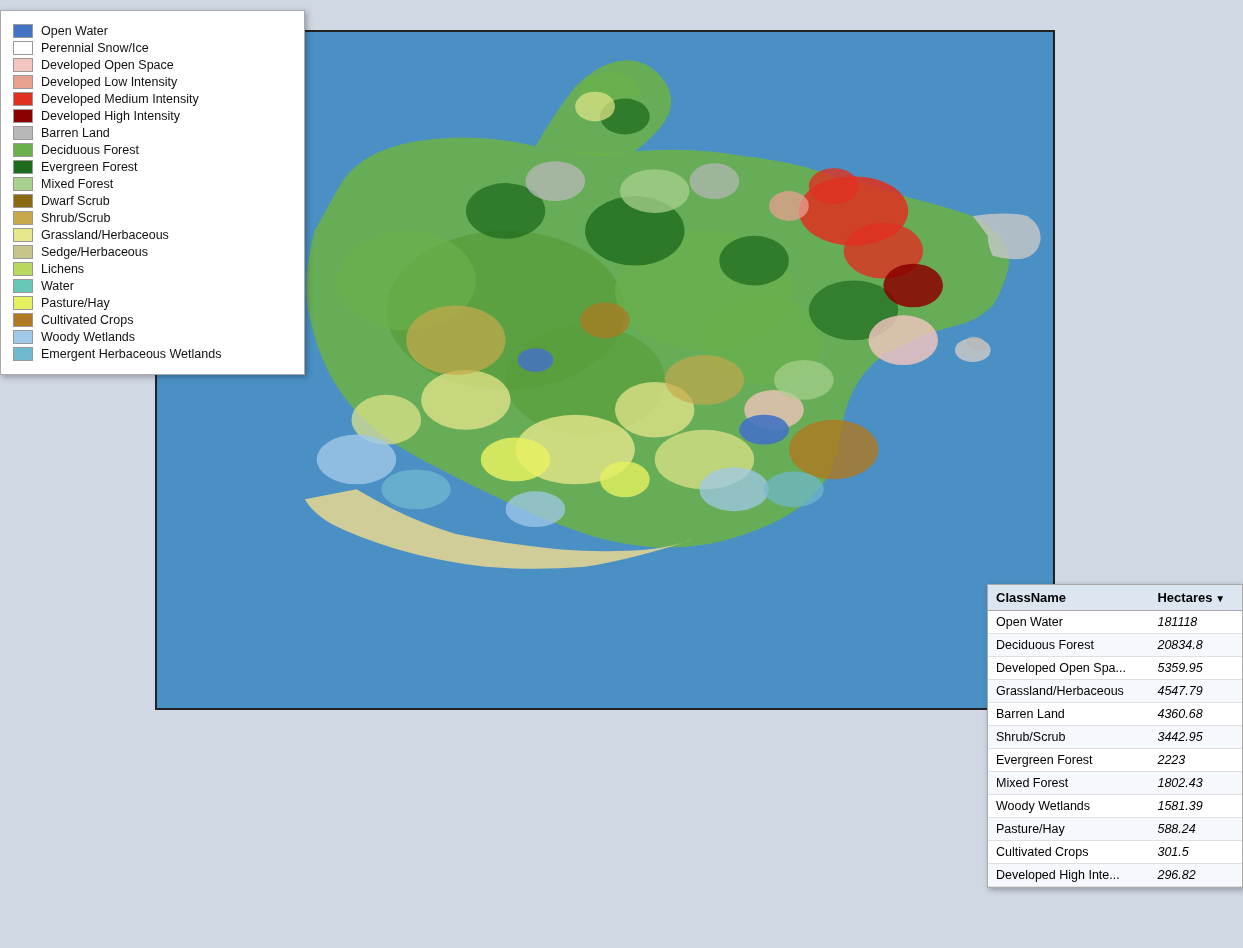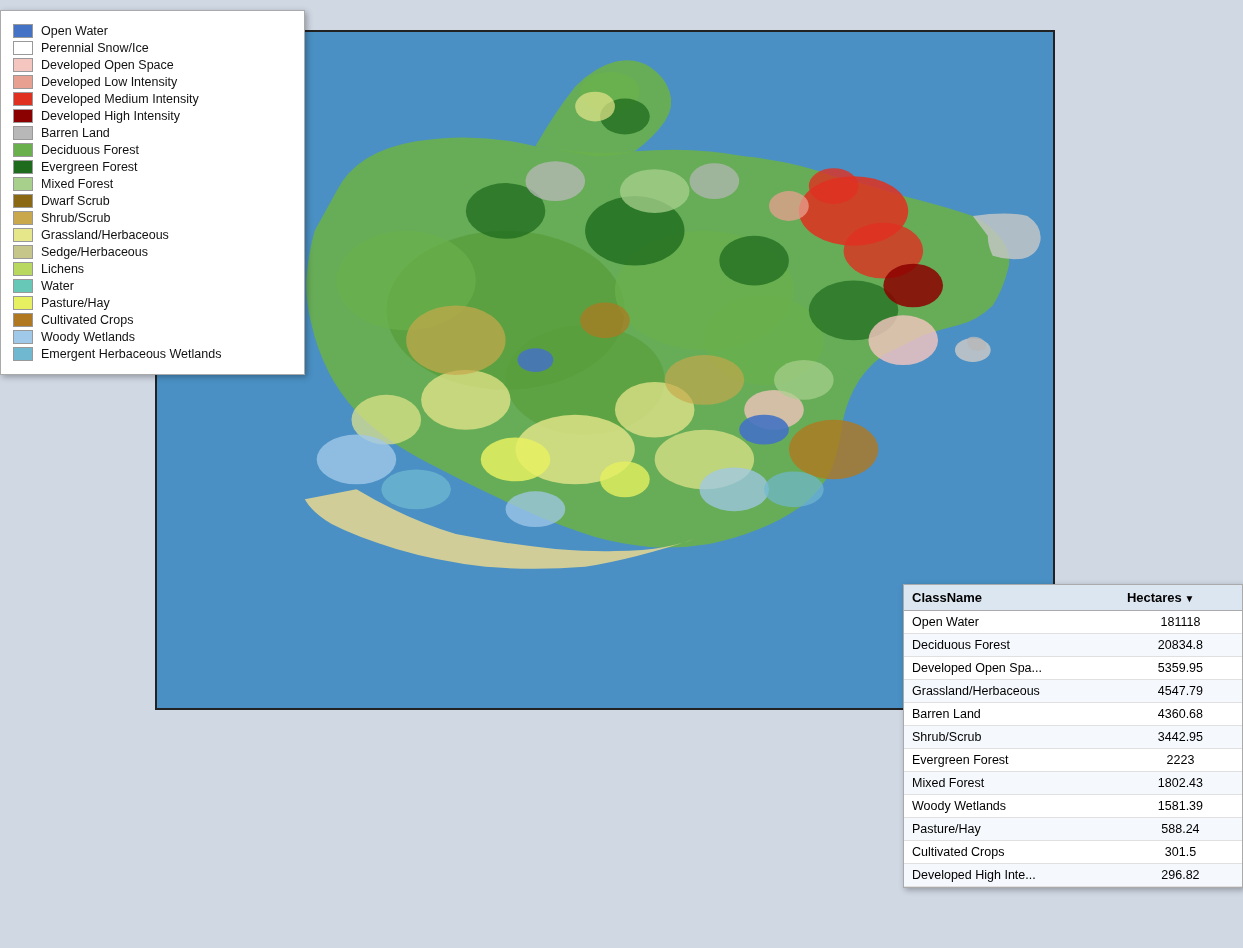--- a/index.html
+++ b/index.html
@@ -62,21 +62,21 @@
     .legend-label {
       font-size: 12.5px;
       color: #111;
     }
 
     
     #data-table {
       position: absolute;
       right: 0;
       bottom: 60px;
-      width: 340px;
+      width: 256px;
       background: white;
       border: 1px solid #aaa;
       z-index: 10;
       box-shadow: 2px 2px 6px rgba(0,0,0,0.3);
     }
 
     #data-table table {
       width: 100%;
       border-collapse: collapse;
     }
@@ -99,21 +99,22 @@
       font-size: 10px;
     }
 
     #data-table td {
       padding: 4px 8px;
       font-size: 12.5px;
       border-bottom: 1px solid #e0e0e0;
     }
 
     #data-table td:last-child {
-      text-align: center;
+      text-align: left;
+      font-style: italic;
     }
 
     #data-table tr:nth-child(even) td {
       background: #f5f8fc;
     }
   </style>
 </head>
 <body>
 
 <div id="legend">

